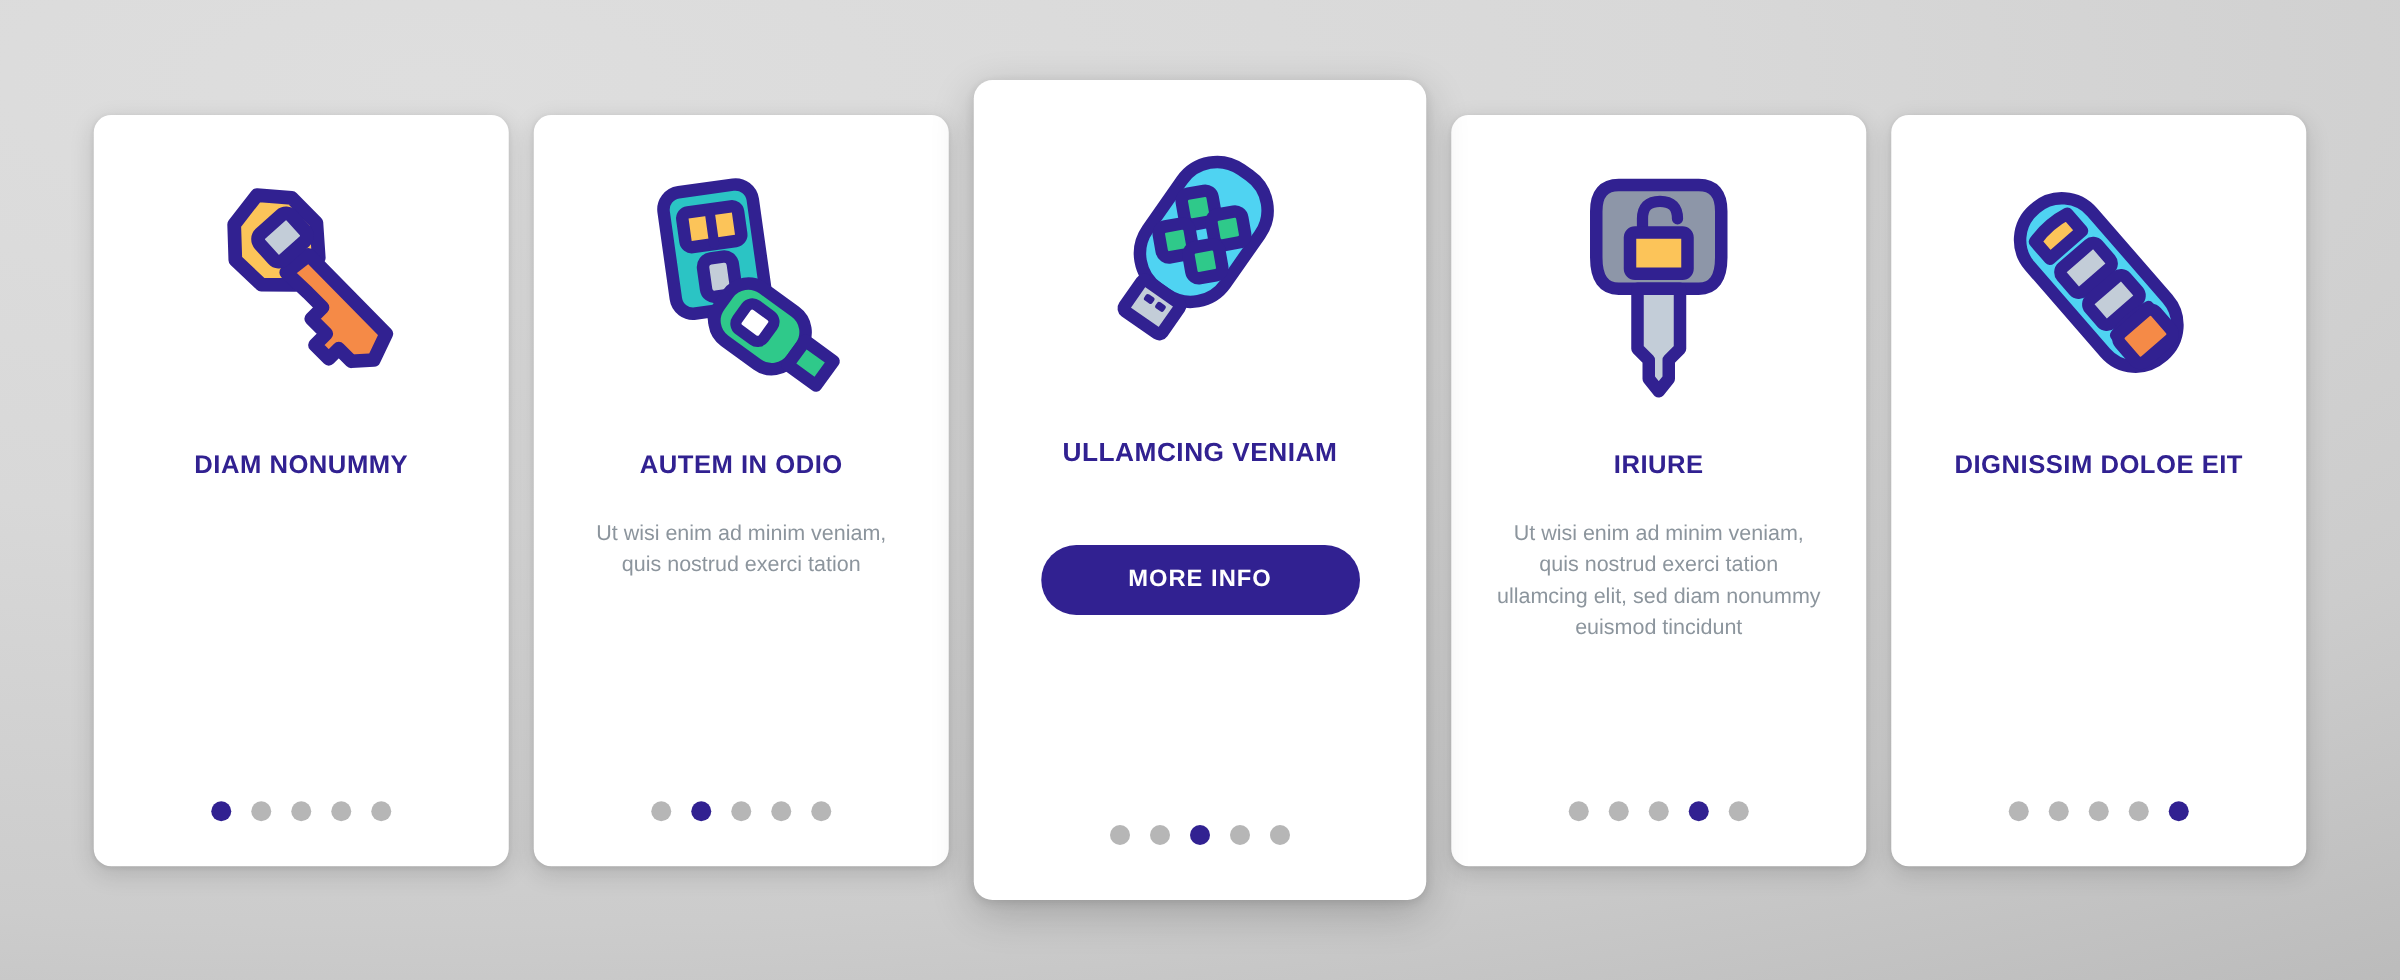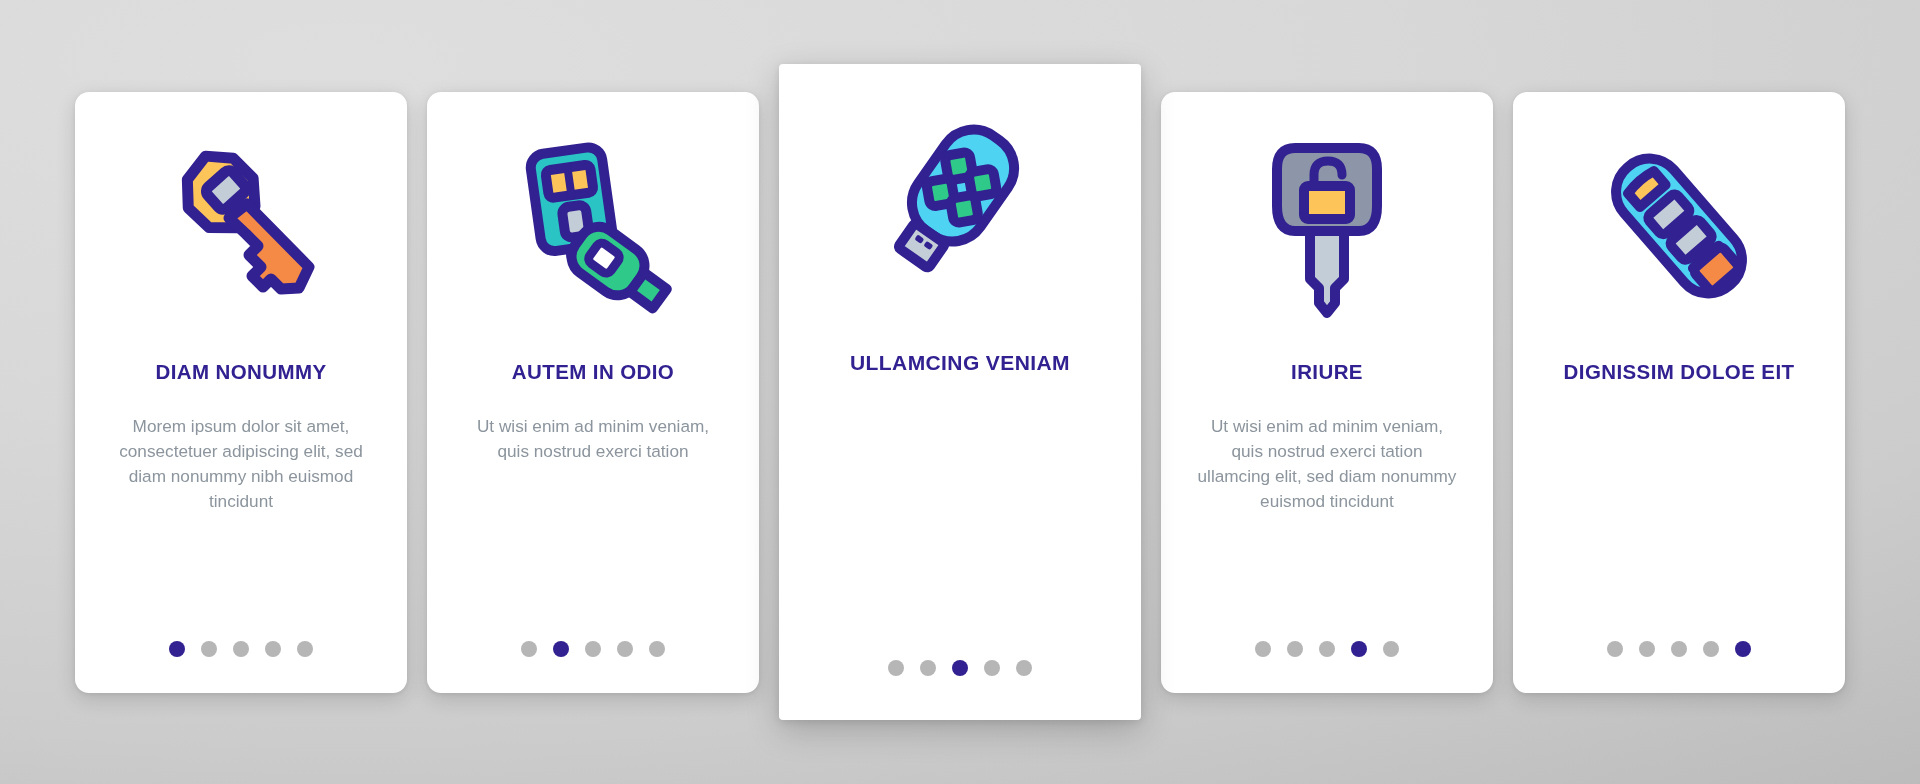--- a/index.html
+++ b/index.html
@@ -46,21 +46,21 @@
     display: flex;
     flex-direction: column;
     align-items: center;
     padding: 0 34px;
     flex: 0 0 auto;
   }
 
   .card.featured {
     width: 362px;
     height: 656px;
-    border-radius: 4px;
+    border-radius: 15px;
     box-shadow: 0 10px 34px rgba(0,0,0,0.20), 0 2px 8px rgba(0,0,0,0.10);
     z-index: 5;
   }
 
   .icon-wrap {
     height: 268px;
     width: 100%;
     display: flex;
     align-items: center;
     justify-content: center;
@@ -137,21 +137,20 @@
       <div class="icon-wrap">
         <svg width="180" height="180" viewBox="0 0 180 180">
           <g stroke="#312191" stroke-width="11" stroke-linejoin="round" stroke-linecap="round">
             <path d="M61 18 L88 25 L104 48 L101 76 L79 94 L52 89 L35 66 L39 38 Z" fill="#fcc459" transform="rotate(-10 70 56)"></path>
             <path d="M96 68 L158 131 L148 152 L130 153 L120 143 L112 151 L101 140 L110 131 L98 119 L107 110 L95 98 L78 82 Z" fill="#f58a47"></path>
             <rect x="58" y="40" width="34" height="28" rx="6" fill="#c3cdd8" transform="rotate(-42 75 54)"></rect>
           </g>
         </svg>
       </div>
       <div class="card-title">DIAM NONUMMY</div>
-      <div class="card-body">Morem ipsum dolor sit amet, consectetuer adipiscing elit, sed diam nonummy nibh euismod tincidunt</div>
       <div class="dots">
         <span class="dot active"></span>
         <span class="dot"></span>
         <span class="dot"></span>
         <span class="dot"></span>
         <span class="dot"></span>
       </div>
     </div>
 
     <div class="card">
@@ -195,20 +194,21 @@
               <rect x="63" y="72" width="25" height="25" rx="6" fill="#2fc98a" transform="rotate(45 75.5 84.5)"></rect>
               <rect x="92" y="72" width="25" height="25" rx="6" fill="#2fc98a" transform="rotate(45 104.5 84.5)"></rect>
               <rect x="72" y="124" width="37" height="30" rx="3" fill="#c3cdd8"></rect>
               <rect x="81" y="132" width="8" height="6" rx="2" fill="#312191" stroke="none"></rect>
               <rect x="92" y="132" width="8" height="6" rx="2" fill="#312191" stroke="none"></rect>
             </g>
           </g>
         </svg>
       </div>
       <div class="card-title">ULLAMCING VENIAM</div>
+      <button class="more-info-btn">MORE INFO</button>
       <div class="dots">
         <span class="dot"></span>
         <span class="dot"></span>
         <span class="dot active"></span>
         <span class="dot"></span>
         <span class="dot"></span>
       </div>
     </div>
 
     <div class="card">

